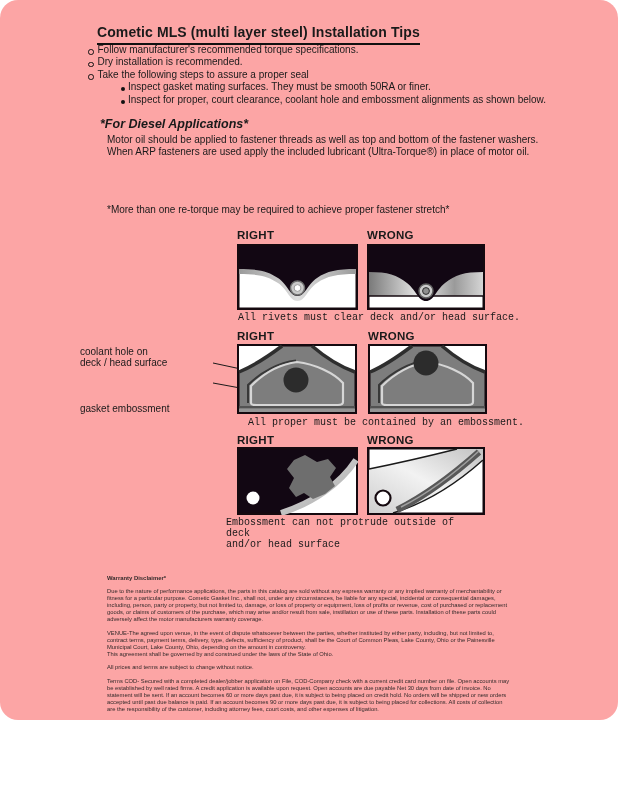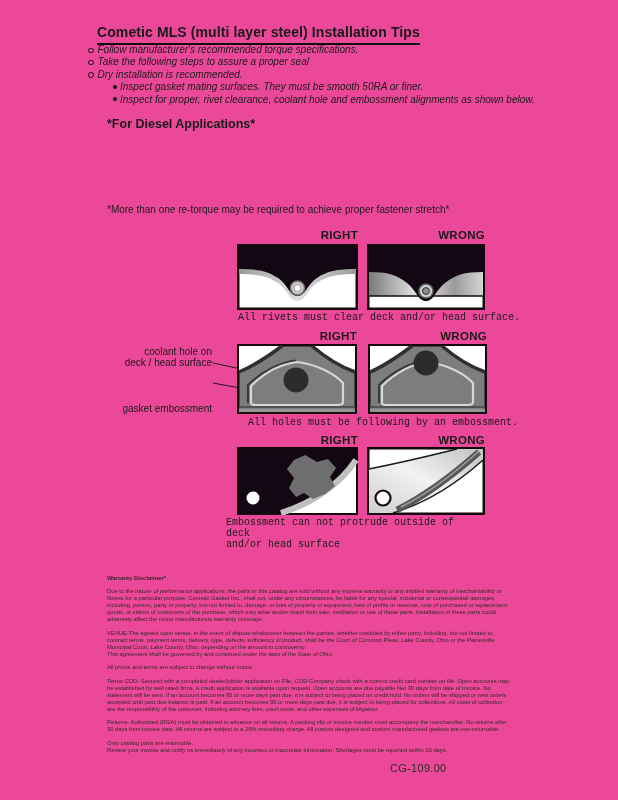--- a/index.html
+++ b/index.html
@@ -1,44 +1,45 @@
 <!DOCTYPE html>
 <html><head>
 <meta charset="utf-8">
 <style>
   html,body { margin:0; padding:0; background:#fff; }
   .page {
-    position:relative; width:618px; height:800px; background:#ec4899;
+    position:relative; width:618px; height:720px; background:#fca5a5;
     font-family:"Liberation Sans","DejaVu Sans",sans-serif; color:#1a1a1a;
     overflow:hidden;
+    border-radius:18px;
   }
   .abs { position:absolute; }
   .preline { white-space:pre-line; }
 
   .title {
     left:97px; top:24px; font-size:14px; font-weight:bold;
     border-bottom:2px solid #111; padding-bottom:3px; letter-spacing:0.1px;
   }
   .bullets { left:88px; top:44px; width:470px; font-size:10px; }
-  .b-row { display:flex; align-items:flex-start; line-height:12.4px;font-style:italic; }
-  .b-row.sub { margin-left:25px; }
+  .b-row { display:flex; align-items:center; line-height:12.4px; }
+  .b-row.sub { margin-left:33px; }
   .marker-open {
     width:3.5px; height:3.5px; border:1px solid #111; border-radius:50%;
     margin:3.5px 4px 0 0; flex:0 0 auto;
   }
   .marker-dot {
     width:4px; height:4px; background:#111; border-radius:50%;
     margin:3.5px 3px 0 0; flex:0 0 auto;
   }
-  .diesel-head { left:107px; top:117px; font-size:12.5px; font-weight:bold; }
+  .diesel-head { left:100px; top:117px; font-size:12.5px; font-weight:bold;font-style:italic; }
   .body-para { left:107px; width:470px; font-size:10px; line-height:12.4px; }
 
-  .dg-header { font-size:11.5px; font-weight:bold; text-align:right; letter-spacing:0.3px; }
+  .dg-header { font-size:11.5px; font-weight:bold; text-align:left; letter-spacing:0.3px; }
   .dg-caption { font-size:10px; line-height:11px;font-family:Liberation Mono, monospace; }
-  .annot { font-size:10px; line-height:10.5px; text-align:right; }
+  .annot { font-size:10px; line-height:10.5px; }
 
   .legal { left:107px; top:575px; width:470px; font-size:5.8px; line-height:7px; color:#332a2a; }
   .legal h4 { margin:0 0 6px 0; font-size:5.9px; }
   .legal p { margin:0 0 6.5px 0; }
   .footer-code { left:390px; top:762px; font-size:11px; color:#2b2b2b; letter-spacing:0.3px; }
   svg { display:block; }
 </style>
 </head>
 <body>
 
@@ -46,37 +47,39 @@
 
   <div class="abs title">Cometic MLS (multi layer steel) Installation Tips</div>
 
   <div class="abs bullets">
     <div class="b-row">
       <span class="marker-open"></span>
       <span>Follow manufacturer's recommended torque specifications.</span>
     </div>
     <div class="b-row">
       <span class="marker-open"></span>
-      <span>Take the following steps to assure a proper seal</span>
+      <span>Dry installation is recommended.</span>
     </div>
     <div class="b-row">
       <span class="marker-open"></span>
-      <span>Dry installation is recommended.</span>
+      <span>Take the following steps to assure a proper seal</span>
     </div>
     <div class="b-row sub">
       <span class="marker-dot"></span>
       <span>Inspect gasket mating surfaces.  They must be smooth 50RA or finer.</span>
     </div>
     <div class="b-row sub">
       <span class="marker-dot"></span>
-      <span>Inspect for proper, rivet clearance, coolant hole and embossment alignments as shown below.</span>
+      <span>Inspect for proper, court clearance, coolant hole and embossment alignments as shown below.</span>
     </div>
   </div>
 
   <div class="abs diesel-head">*For Diesel Applications*</div>
+  <div class="abs body-para preline" style="top:134px;">Motor oil should be applied to fastener threads as well as top and bottom of the fastener washers.
+When ARP fasteners are used apply the included lubricant (Ultra-Torque®) in place of motor oil.</div>
   <div class="abs body-para" style="top:204px;">*More than one re-torque may be required to achieve proper fastener stretch*</div>
 
   <div class="abs dg-header" style="left:237px;top:229px;width:121px;">RIGHT</div>
   <div class="abs dg-header" style="left:367px;top:229px;width:118px;">WRONG</div>
 
   <div class="abs" style="left:237px;top:244px;">
     <svg width="121" height="66" viewBox="0 0 121 66">
       <defs>
         <linearGradient id="gW1" x1="0" y1="0" x2="1" y2="0">
           <stop offset="0" stop-color="#9a9a9a"></stop>
@@ -145,21 +148,21 @@
       <path d="M74,2 H117 V28 C103,23 88,14 74,2 Z" fill="#ffffff"></path>
       <path d="M44,2 C28,14 14,23 2,28" stroke="#2e2e2e" stroke-width="3.5" fill="none"></path>
       <path d="M74,2 C88,14 103,23 117,28" stroke="#2e2e2e" stroke-width="3.5" fill="none"></path>
       <path d="M11,59 V41 C24,28 42,18.5 58,16.5" stroke="#383838" stroke-width="2" fill="none"></path>
       <path d="M14,59 L14,42 C27,29 44,20 59,18 C77,20 96,29 105,39 L105,58 Q105,61 100,61 L19,61 Q14,61 14,59 Z" stroke="#d6d6d6" stroke-width="2.2" fill="none"></path>
       <circle cx="58" cy="19" r="12.5" fill="#2c2c2c"></circle>
       <rect x="2" y="62" width="115" height="2.5" fill="#525252"></rect>
       <rect x="2" y="64.5" width="115" height="3.5" fill="#949494"></rect>
     </svg>
   </div>
-  <div class="abs dg-caption" style="left:248px;top:417px;">All holes must be following by an embossment.</div>
+  <div class="abs dg-caption" style="left:248px;top:417px;">All proper must be contained by an embossment.</div>
 
   <div class="abs dg-header" style="left:237px;top:434px;width:121px;">RIGHT</div>
   <div class="abs dg-header" style="left:367px;top:434px;width:118px;">WRONG</div>
 
   <div class="abs" style="left:237px;top:447px;">
     <svg width="121" height="68" viewBox="0 0 121 68">
       <defs>
         <linearGradient id="gE1" x1="0" y1="0" x2="1" y2="1">
           <stop offset="0" stop-color="#dedede"></stop>
             <stop offset="1" stop-color="#a8a8a8"></stop>

